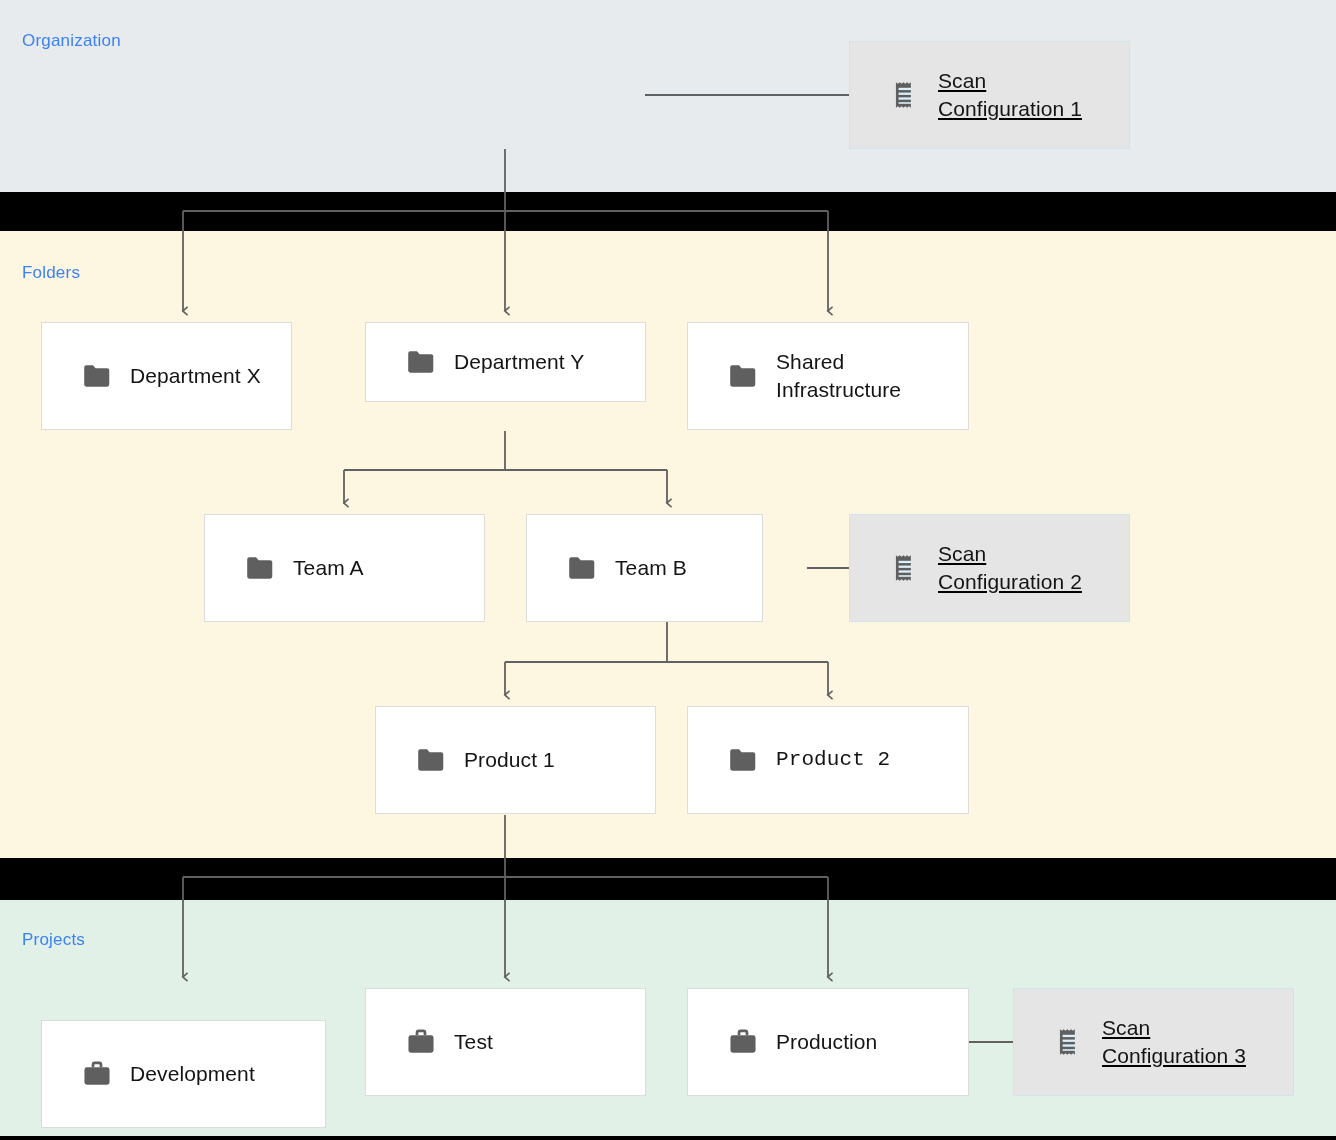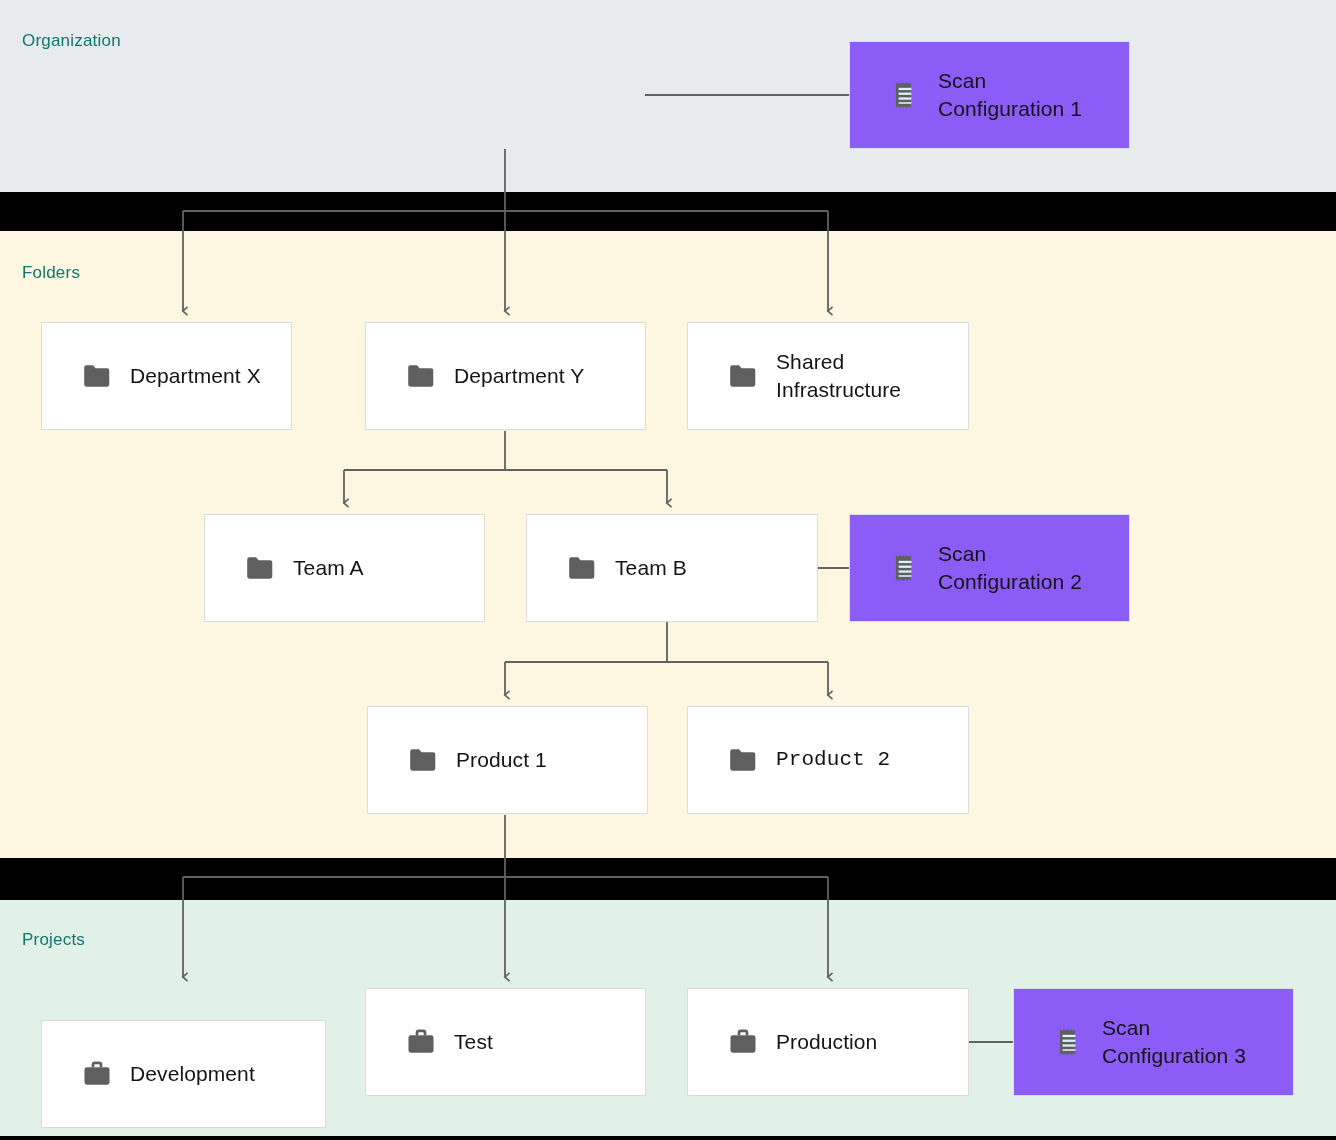--- a/index.html
+++ b/index.html
@@ -21,21 +21,21 @@
     left: 0;
     width: 1336px;
   }
   #band-organization { top: 0px;    height: 192px; background: #e8ebed; }
   #band-folders      { top: 231px;  height: 627px; background: #fdf6e1; }
   #band-projects     { top: 900px;  height: 236px; background: #e2f1e8; }
 
   .band-label {
     position: absolute;
     font-size: 17px;
-    color: #0f766e;
+    color: #3b82f6;
     letter-spacing: 0.2px;
     white-space: nowrap;
   }
   #label-organization { left: 22px; top: 31px; }
   #label-folders      { left: 22px; top: 263px; }
   #label-projects     { left: 22px; top: 930px; }
 
   
   #links {
     position: absolute;
@@ -50,22 +50,23 @@
     position: absolute;
     box-sizing: border-box;
     display: flex;
     align-items: center;
     border: 1px solid #dcdcdc;
   }
   .node.entity {
     background: #ffffff;
   }
   .node.scancfg {
-    background: #8b5cf6;
+    background: #e5e5e5;
     border-color: #d2e3ec;
+    text-decoration: underline;
   }
   .node-icon {
     flex: 0 0 auto;
     width: 34px;
     height: 34px;
     margin-left: 38px;
     margin-right: 16px;
     display: flex;
     align-items: center;
     justify-content: center;
@@ -147,21 +148,21 @@
 
   <div class="node entity" style="left:41px; top:322px; width:251px; height:108px;align-items:center;">
     <span class="node-icon">
       <svg width="32" height="32" viewBox="0 0 24 24">
         <path fill="#5f5f5f" d="M2.4 5.6 a1.6 1.6 0 0 1 1.6-1.6 h5.0 l1.9 2.1 h8.7 a1.6 1.6 0 0 1 1.6 1.6 v10.7 a1.6 1.6 0 0 1 -1.6 1.6 H4.0 a1.6 1.6 0 0 1 -1.6-1.6 Z"></path>
       </svg>
     </span>
     <span class="node-label">Department X</span>
   </div>
 
-  <div class="node entity" style="left:365px; top:322px; width:281px; height:108px;">
+  <div class="node entity" style="left:365px; top:322px; width:281px; height:80px;">
     <span class="node-icon">
       <svg width="32" height="32" viewBox="0 0 24 24">
         <path fill="#5f5f5f" d="M2.4 5.6 a1.6 1.6 0 0 1 1.6-1.6 h5.0 l1.9 2.1 h8.7 a1.6 1.6 0 0 1 1.6 1.6 v10.7 a1.6 1.6 0 0 1 -1.6 1.6 H4.0 a1.6 1.6 0 0 1 -1.6-1.6 Z"></path>
       </svg>
     </span>
     <span class="node-label">Department Y</span>
   </div>
 
   <div class="node entity" style="left:687px; top:322px; width:282px; height:108px;">
     <span class="node-icon">
@@ -175,21 +176,21 @@
 
   <div class="node entity" style="left:204px; top:514px; width:281px; height:108px;text-align:right;">
     <span class="node-icon">
       <svg width="32" height="32" viewBox="0 0 24 24">
         <path fill="#5f5f5f" d="M2.4 5.6 a1.6 1.6 0 0 1 1.6-1.6 h5.0 l1.9 2.1 h8.7 a1.6 1.6 0 0 1 1.6 1.6 v10.7 a1.6 1.6 0 0 1 -1.6 1.6 H4.0 a1.6 1.6 0 0 1 -1.6-1.6 Z"></path>
       </svg>
     </span>
     <span class="node-label">Team A</span>
   </div>
 
-  <div class="node entity" style="left:526px; top:514px; width:292px; height:108px;">
+  <div class="node entity" style="left:526px; top:514px; width:237px; height:108px;">
     <span class="node-icon">
       <svg width="32" height="32" viewBox="0 0 24 24">
         <path fill="#5f5f5f" d="M2.4 5.6 a1.6 1.6 0 0 1 1.6-1.6 h5.0 l1.9 2.1 h8.7 a1.6 1.6 0 0 1 1.6 1.6 v10.7 a1.6 1.6 0 0 1 -1.6 1.6 H4.0 a1.6 1.6 0 0 1 -1.6-1.6 Z"></path>
       </svg>
     </span>
     <span class="node-label">Team B</span>
   </div>
 
   <div class="node scancfg" style="left:849px; top:514px; width:281px; height:108px;">
     <span class="node-icon">
@@ -198,21 +199,21 @@
         <rect x="7.2" y="6.6" width="9.6" height="1.7" fill="#ddf1fc"></rect>
         <rect x="7.2" y="10.2" width="9.6" height="1.7" fill="#ddf1fc"></rect>
         <rect x="7.2" y="13.8" width="9.6" height="1.7" fill="#ddf1fc"></rect>
         <rect x="7.2" y="17.4" width="9.6" height="1.2" fill="#ddf1fc"></rect>
       </svg>
     </span>
     <span class="node-label">Scan
 Configuration 2</span>
   </div>
 
-  <div class="node entity" style="left:367px; top:706px; width:281px; height:108px;">
+  <div class="node entity" style="left:375px; top:706px; width:281px; height:108px;">
     <span class="node-icon">
       <svg width="32" height="32" viewBox="0 0 24 24">
         <path fill="#5f5f5f" d="M2.4 5.6 a1.6 1.6 0 0 1 1.6-1.6 h5.0 l1.9 2.1 h8.7 a1.6 1.6 0 0 1 1.6 1.6 v10.7 a1.6 1.6 0 0 1 -1.6 1.6 H4.0 a1.6 1.6 0 0 1 -1.6-1.6 Z"></path>
       </svg>
     </span>
     <span class="node-label">Product 1</span>
   </div>
 
   <div class="node entity" style="left:687px; top:706px; width:282px; height:108px;font-family:Liberation Mono, monospace;">
     <span class="node-icon">

